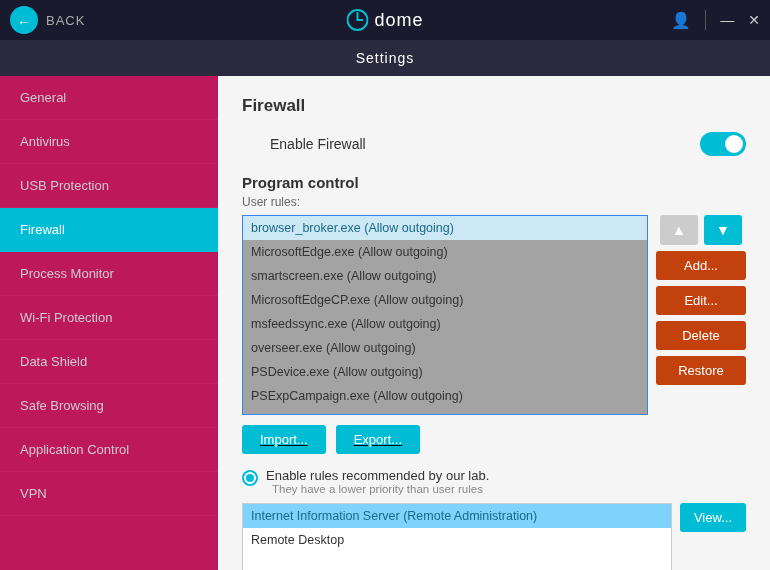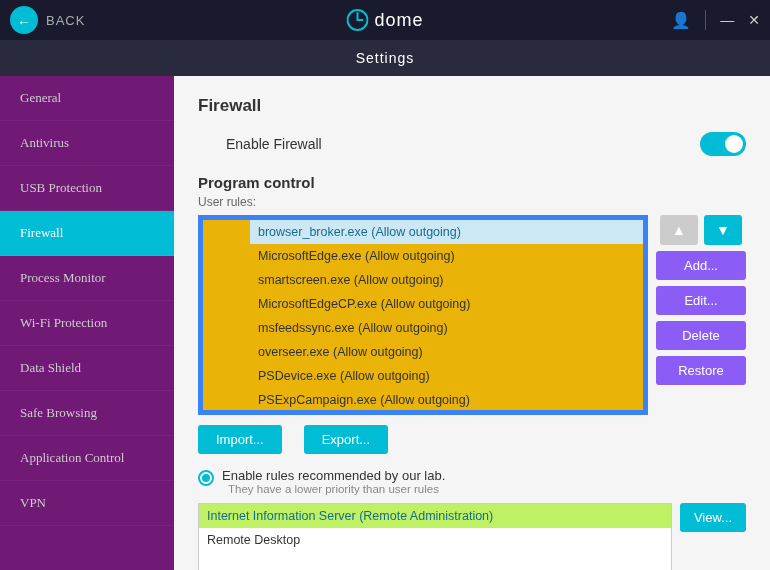--- a/index.html
+++ b/index.html
@@ -88,26 +88,25 @@
     }
 
     
     .main-layout {
       display: flex;
       height: calc(570px - 76px);
     }
 
     
     .sidebar {
-      width: 174px;
-      background: #701a75;
+      width: 218px;
+      background: #be185d;
       height: 100%;
       overflow-y: auto;
       flex-shrink: 0;
-      font-family: Liberation Serif, serif;
     }
     .sidebar-item {
       padding: 14px 20px;
       color: #ccc;
       cursor: pointer;
       border-bottom: 1px solid rgba(255,255,255,0.05);
       font-size: 13px;
     }
     .sidebar-item.active {
       background: #00bcd4;
@@ -174,25 +173,24 @@
     }
 
     .rules-area {
       display: flex;
       gap: 8px;
       margin-bottom: 10px;
     }
 
     .rules-list {
       flex: 1;
-      background: #eab308;
-      border: 5px solid #3b82f6;
+      background: #a3a3a3;
+      border: 1px solid #3b82f6;
       height: 200px;
       overflow-y: auto;
-      padding-left: 47px;
     }
     .rule-item {
       padding: 5px 8px;
       cursor: pointer;
       color: #333;
       font-size: 12.5px;
     }
     .rule-item.selected {
       background: #cce8f4;
       color: #1a6a8a;
@@ -221,33 +219,34 @@
       justify-content: center;
       color: white;
       font-size: 14px;
     }
     .arrow-btn.down {
       background: #00bcd4;
     }
     .action-btn {
       width: 90px;
       padding: 7px 0;
-      background: #8b5cf6;
+      background: #c2410c;
       color: white;
       border: none;
       border-radius: 3px;
       cursor: pointer;
       font-size: 13px;
       text-align: center;
     }
 
     .import-export-row {
       display: flex;
-      gap: 22px;
+      gap: 10px;
       margin-bottom: 14px;
+      text-decoration: underline;
     }
     .ie-btn {
       padding: 7px 18px;
       background: #00bcd4;
       color: white;
       border: none;
       border-radius: 3px;
       cursor: pointer;
       font-size: 13px;
     }
@@ -303,21 +302,21 @@
     .rec-list {
       flex: 1;
     }
     .rec-item {
       padding: 5px 8px;
       font-size: 12.5px;
       color: #333;
       cursor: pointer;
     }
     .rec-item.selected {
-      background: #bef264;
+      background: #7dd3fc;
       color: #1a6a8a;
     }
     .view-btn {
       padding: 7px 14px;
       background: #00bcd4;
       color: white;
       border: none;
       border-radius: 3px;
       cursor: pointer;
       font-size: 13px;

